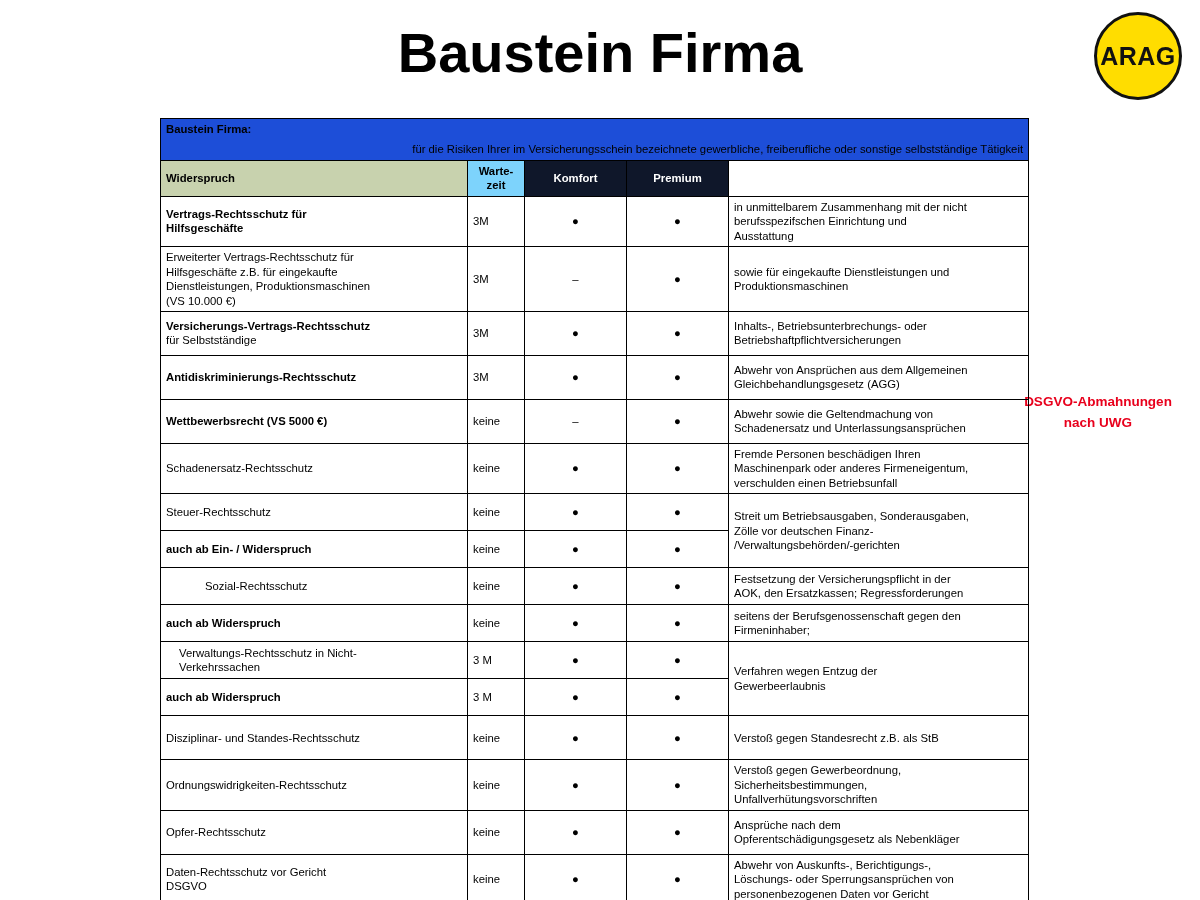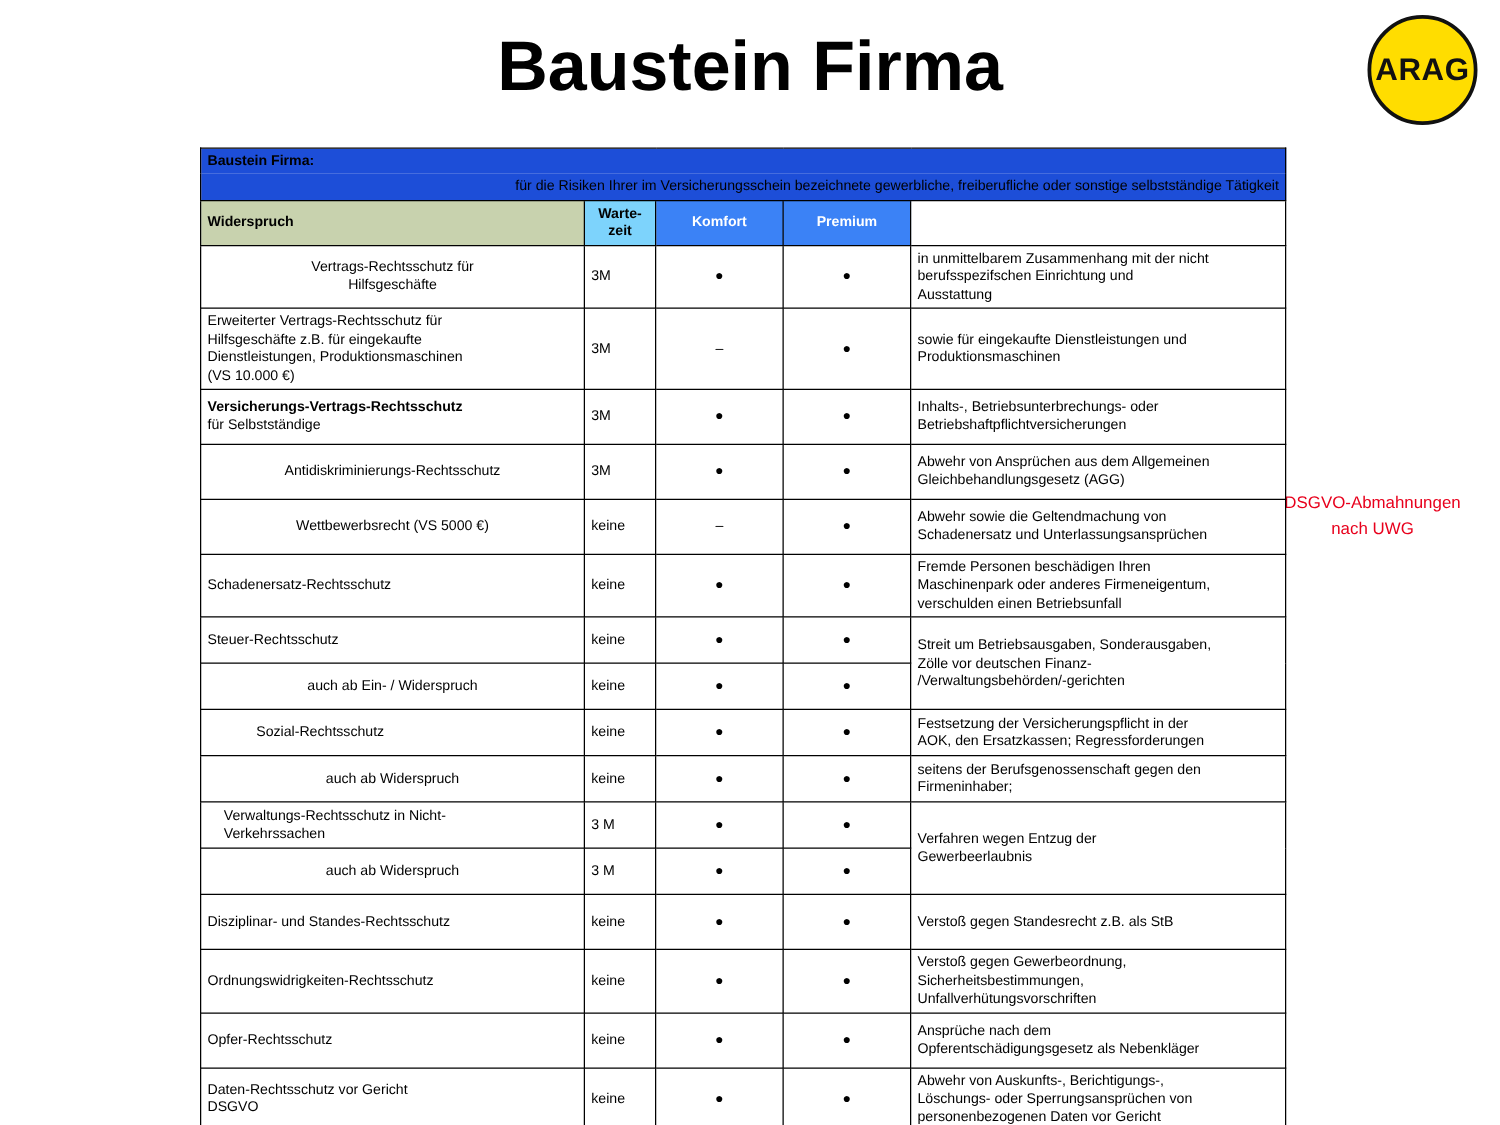--- a/index.html
+++ b/index.html
@@ -52,21 +52,21 @@
 
   
   #annotation {
     position: absolute;
     left: 1000px;
     top: 392px;
     width: 196px;
     text-align: center;
     color: #e8001c;
     font-size: 13.5px;
-    font-weight: normal;
+    font-weight: bold;
     line-height: 1.55;
   }
 
   
   #table-wrap {
     position: absolute;
     left: 160px;
     top: 118px;
     width: 868px;
   }
@@ -110,34 +110,34 @@
     font-size: 12.5px;
   }
   .hdr-warte {
     background: #7dd3fc;
     font-weight: bold;
     font-size: 10.6px;
     text-align: center;
     line-height: 1.25;
   }
   .hdr-dark {
-    background: #3b82f6;
+    background: #0f172a;
     color: #fff;
     font-weight: bold;
     text-align: center;
     font-size: 12.5px;
   }
   .hdr-blank { background: #ffffff; border-left: 1px solid #000; }
 
   td.warte { text-align: left; font-size: 11px; }
   td.mark  { text-align: center; font-size: 17px; line-height: 1; }
   td.dash  { text-align: center; font-size: 14px; }
   td.note  { font-size: 11px; line-height: 1.33; }
   td.lei   { font-size: 11.8px; line-height: 1.34; }
-  td.lei.b { font-weight: normal; text-align: center; }
+  td.lei.b { font-weight: bold; }
   .nb-bottom { border-bottom: none !important; }
   .nb-top    { border-top: none !important; }
   .tall { height: 44px; }
 </style>
 </head>
 <body>
 
 <div id="page-title">Baustein Firma</div>
 
 <div id="logo">

